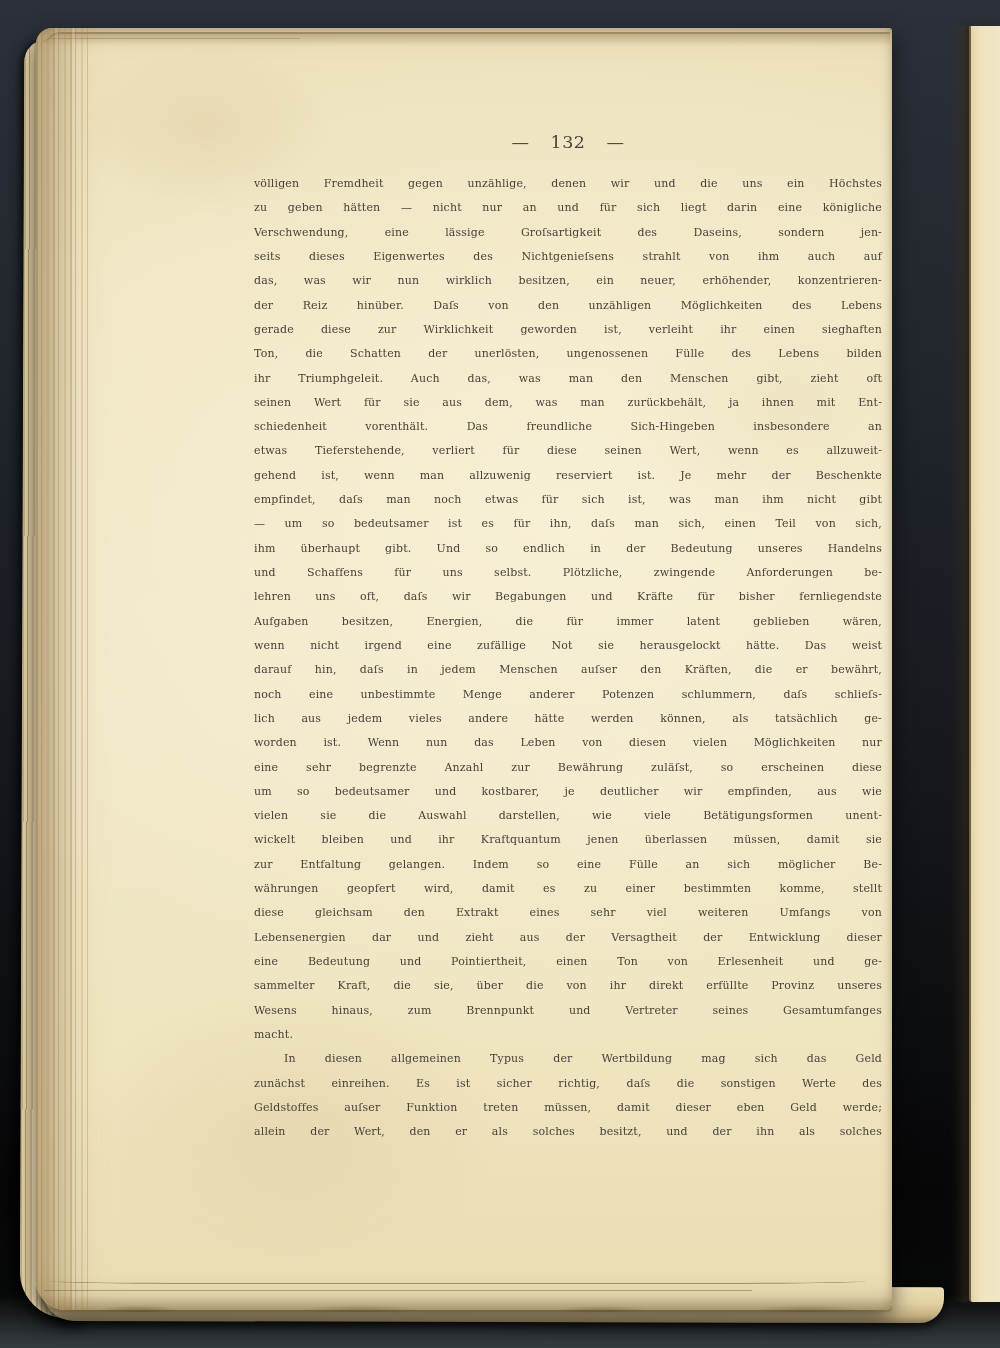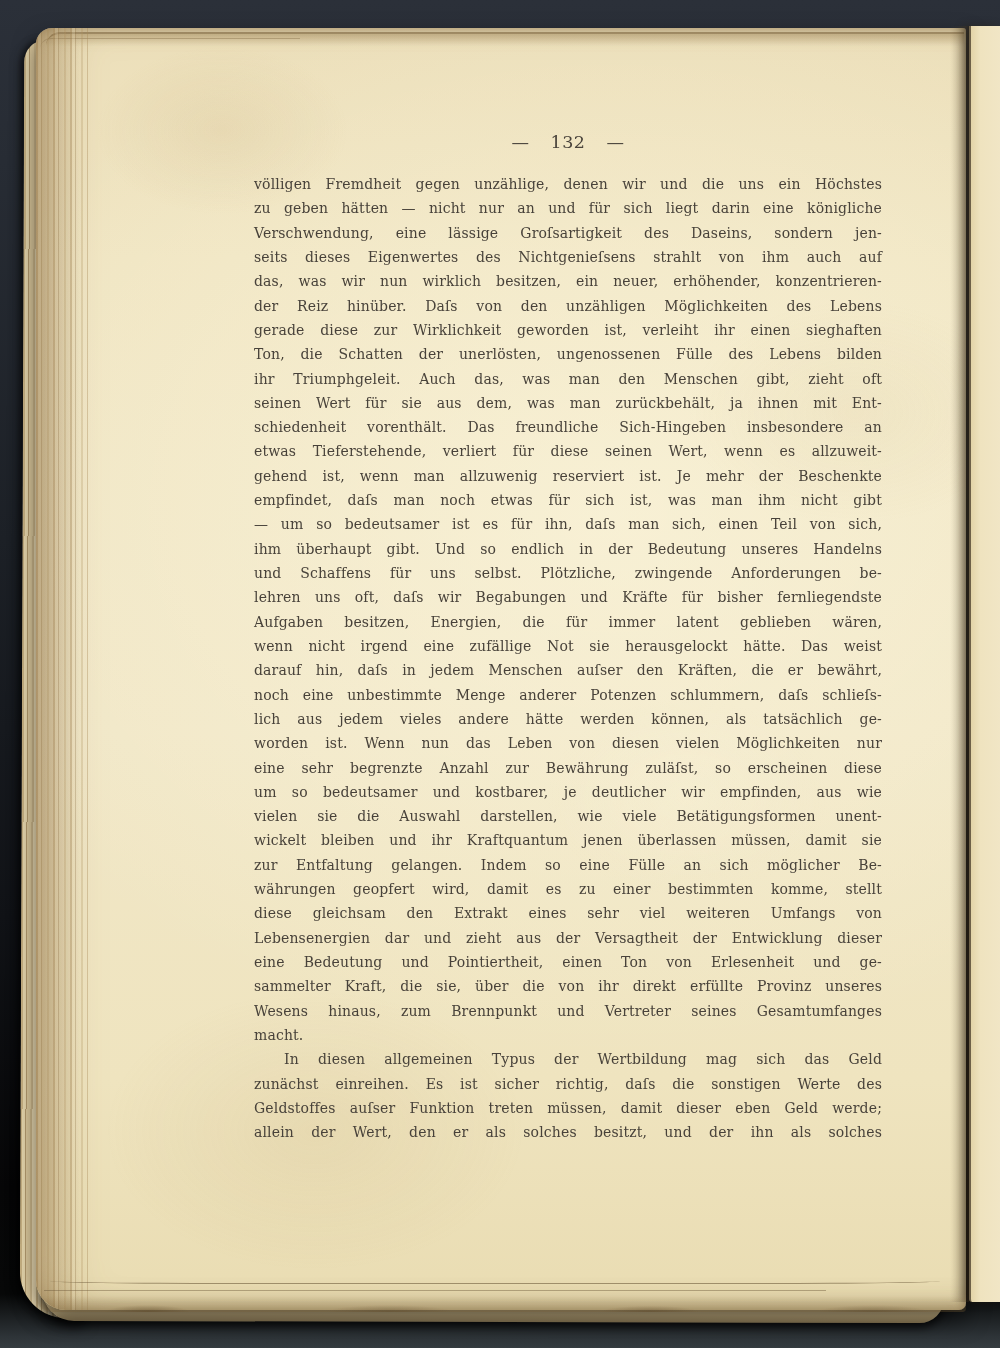--- a/index.html
+++ b/index.html
@@ -22,21 +22,21 @@
   
   .under-pages{
     position:absolute;left:42px;top:1286px;width:902px;height:36px;
     border-radius:4px 4px 26px 34px;
     background:linear-gradient(180deg,#ecdcb2 0%,#e2d1a4 45%,#c3ae80 80%,#8d7b57 100%);
     box-shadow:0 4px 10px rgba(0,0,0,.8);
     transform:rotate(.15deg);
   }
   
   .page{
-    position:absolute;left:36px;top:28px;width:930px;height:1282px;
+    position:absolute;left:36px;top:28px;width:856px;height:1282px;
     border-radius:16px 3px 7px 30px;
     background:
       radial-gradient(1200px 900px at 62% 38%, rgba(255,250,228,.5), rgba(255,250,228,0) 60%),
       linear-gradient(180deg,#ecdfba 0%,#f0e5c2 18%,#f1e7c7 55%,#efe4bf 82%,#e9dcb2 100%);
     box-shadow:
       inset 0 14px 18px -12px rgba(120,95,55,.55),
       inset 42px 0 52px -30px rgba(140,110,65,.5),
       inset -6px 0 10px -6px rgba(120,95,55,.35),
       inset 0 -20px 26px -18px rgba(110,85,45,.5),
       0 10px 22px rgba(0,0,0,.55);
@@ -94,21 +94,21 @@
       radial-gradient(300px 200px at 30% 86%, rgba(185,155,100,.12), transparent 70%),
       radial-gradient(200px 140px at 70% 60%, rgba(255,248,225,.18), transparent 70%);
   }
   .page-number{
     position:absolute;left:218px;top:104px;width:628px;
     text-align:center;font-size:17.5px;color:#49433b;
     word-spacing:15px;letter-spacing:.5px;
   }
   .text-block{
     position:absolute;left:218px;top:144px;width:628px;
-    color:#48423a;font-size:14px;letter-spacing:.15px;
+    color:#48423a;font-size:11px;letter-spacing:.15px;
   }
   .para{
     margin:0;white-space:pre-line;line-height:24.32px;
     text-align:justify;text-align-last:justify;
   }
   .para.indent{text-indent:30px;}
   
   .next-page{
     position:absolute;left:969px;top:26px;width:31px;height:1276px;
     background:linear-gradient(90deg,#e3d4a8 0%,#efe3bf 30%,#f1e6c6 100%);

